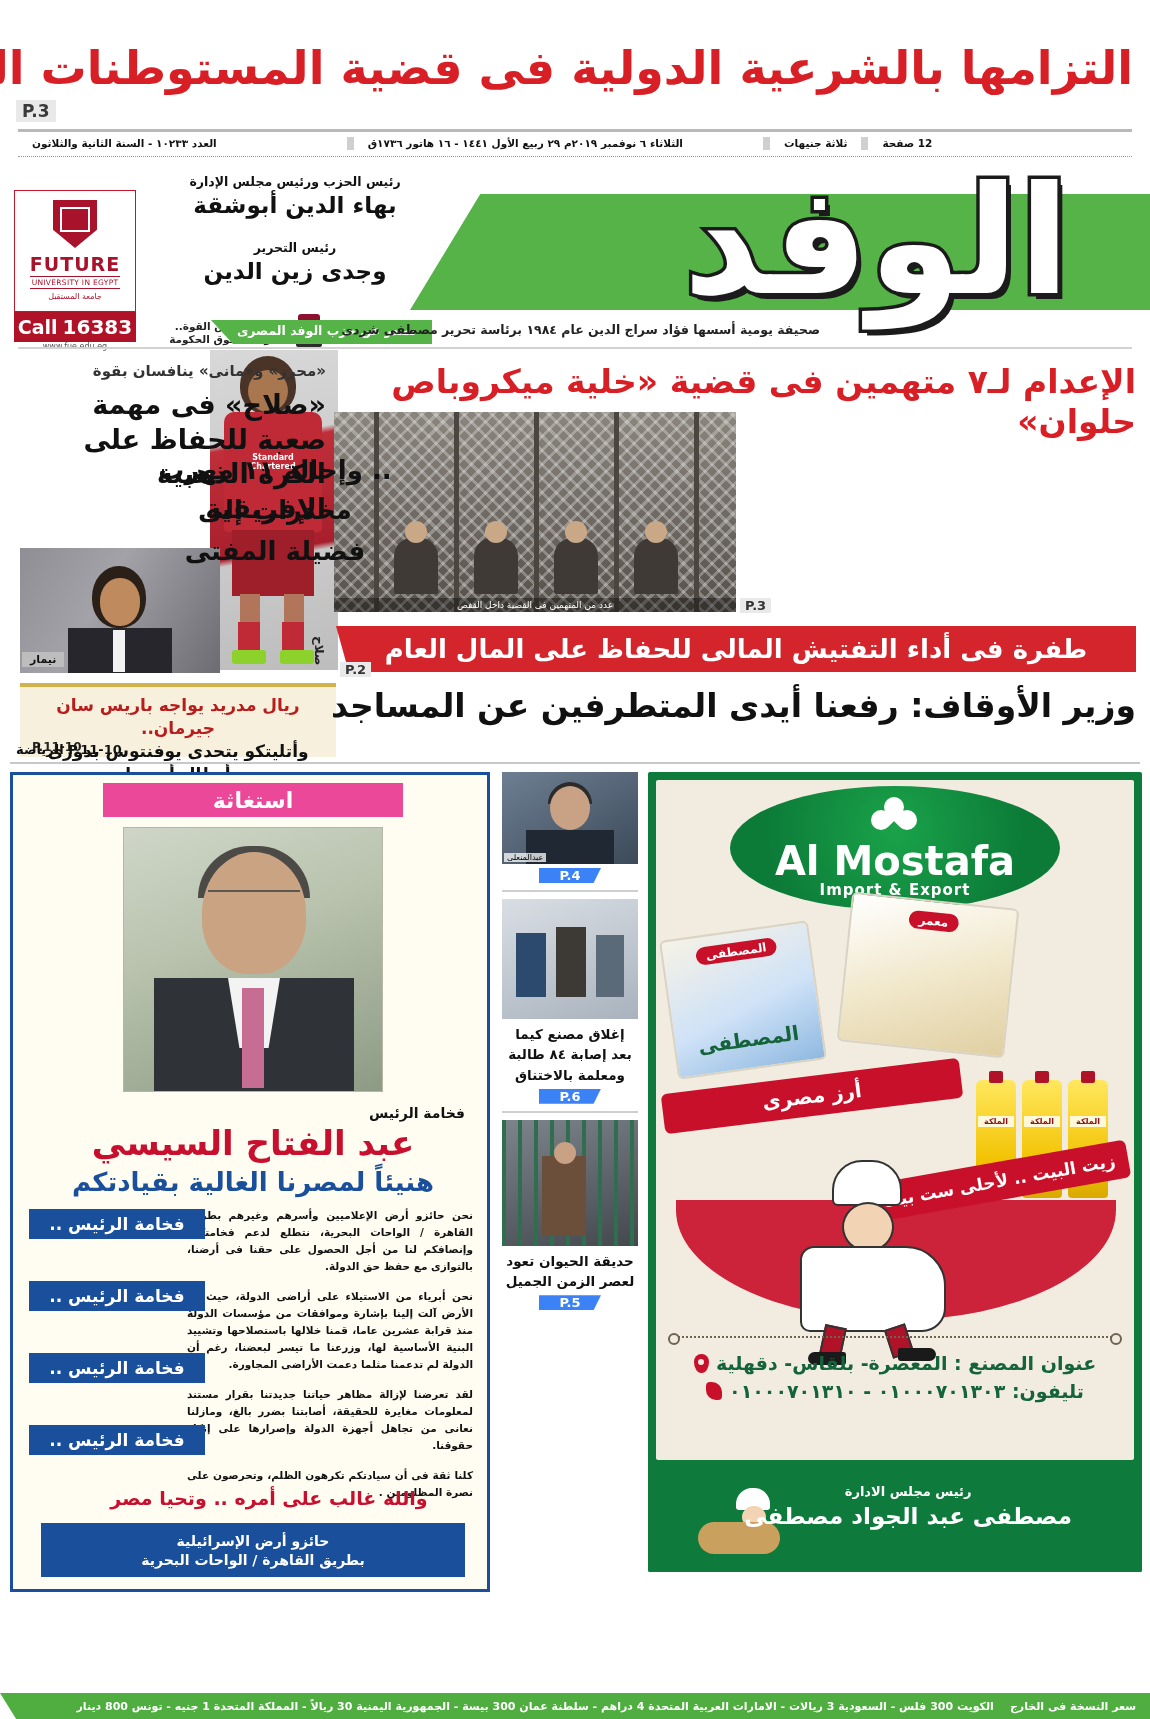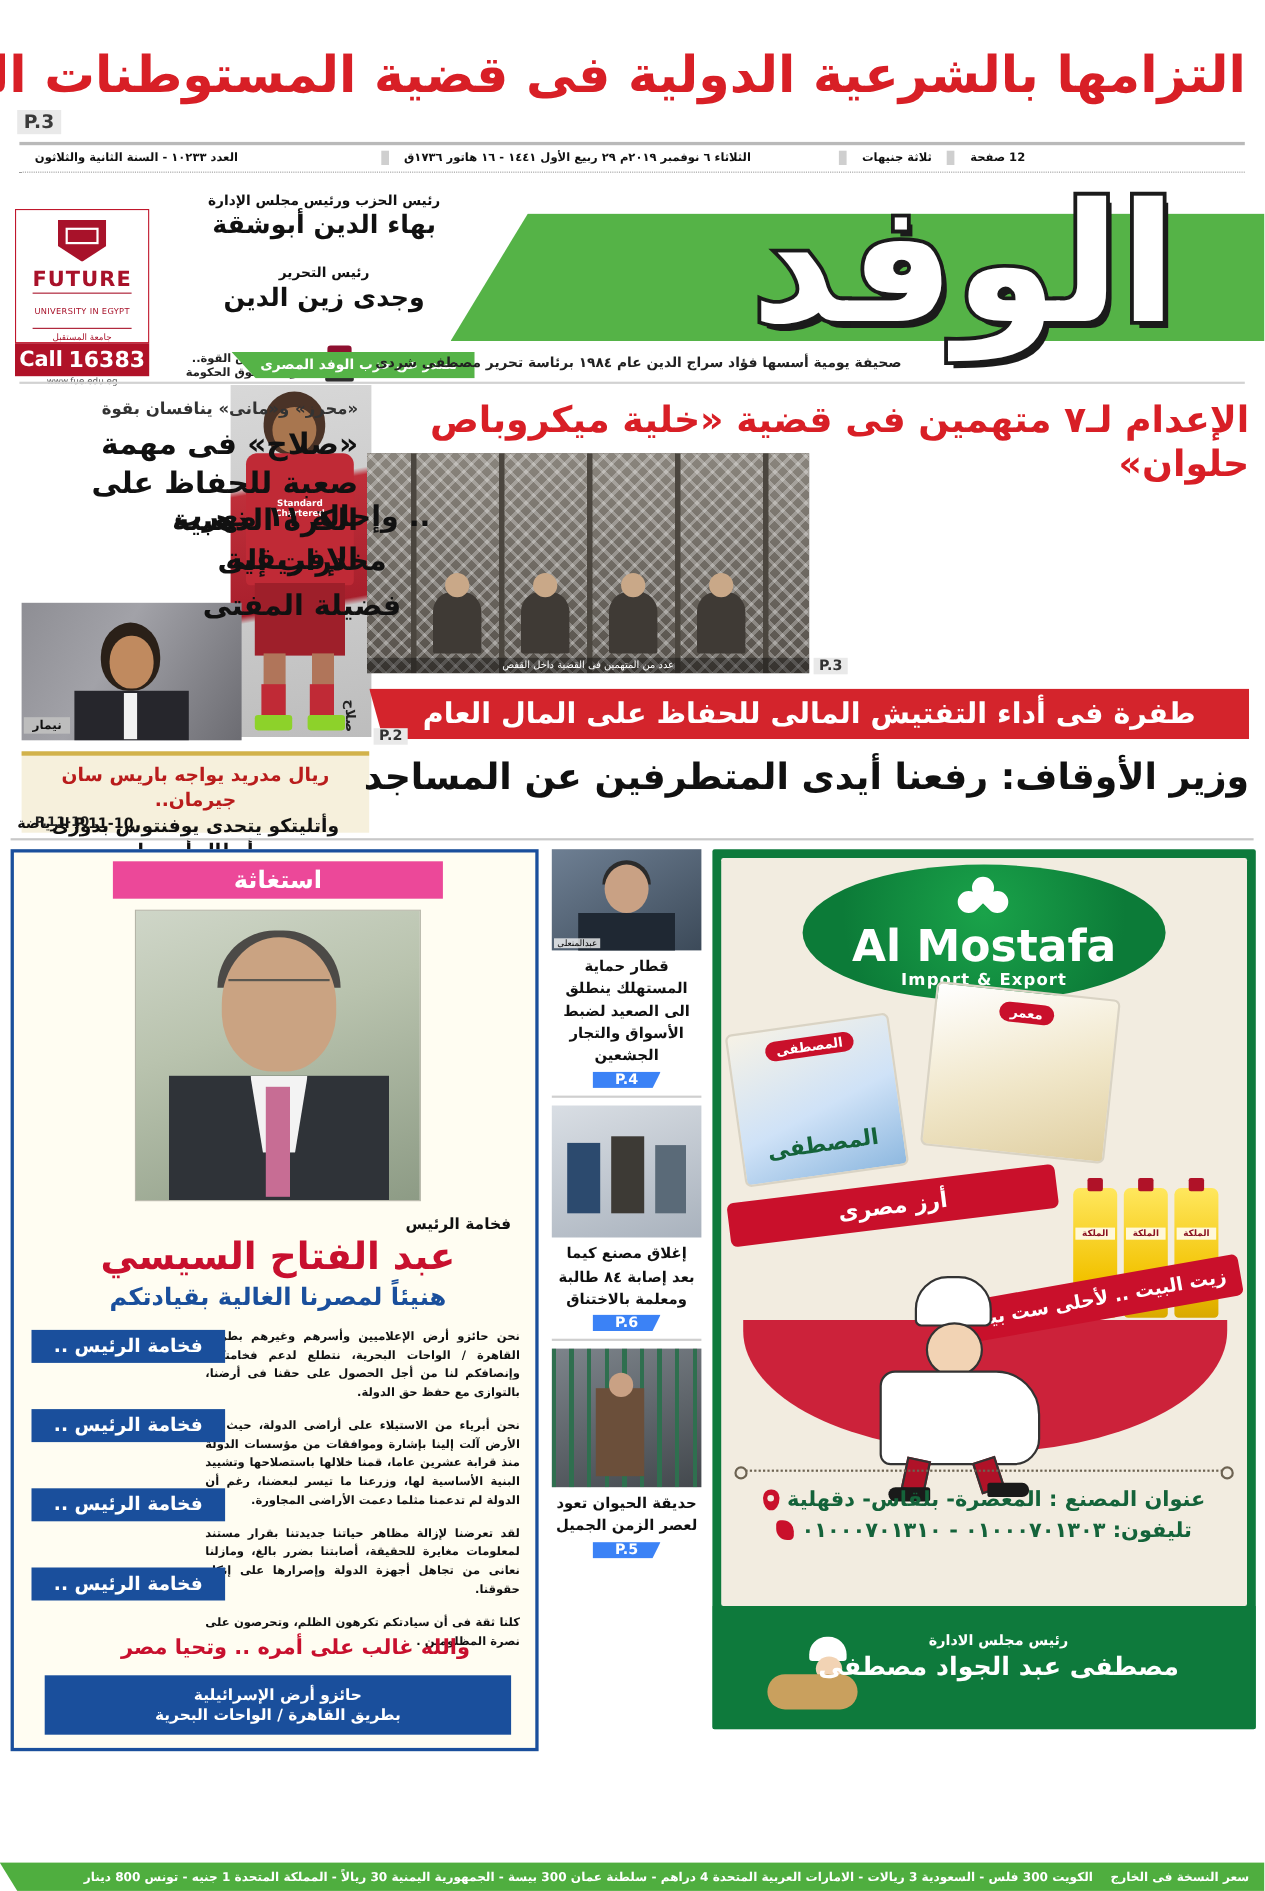--- a/index.html
+++ b/index.html
@@ -77,21 +77,21 @@
     width: 44px; height: 48px; margin-top: 9px;
     background: #a8122a;
     clip-path: polygon(0 0, 100% 0, 100% 62%, 50% 100%, 0 62%);
     position: relative;
   }
   .fue-shield::after {
     content:""; position:absolute; left:7px; top:7px; right:7px; bottom:16px;
     border:2px solid #fff;
   }
   .fue-name { color:#a8122a; font-weight:900; font-size:19px; letter-spacing:1px; margin-top:5px; }
-  .fue-sub { color:#a8122a; font-size:7.5px; letter-spacing:.3px; border-top:1px solid #a8122a; border-bottom:1px solid #a8122a; padding:11px 2px; margin-top:1px; }
+  .fue-sub { color:#a8122a; font-size:7.5px; letter-spacing:.3px; border-top:1px solid #a8122a; border-bottom:1px solid #a8122a; padding:1px 2px; margin-top:1px; }
   .fue-ar { color:#a8122a; font-size:8px; margin-top:3px; letter-spacing:3px; }
   .fue-call {
     position: absolute; left: 14px; top: 152px; width: 122px; height: 30px;
     background: #b01228; color: #fff; display: flex; align-items: center;
     justify-content: center; gap: 5px; direction: ltr;
   }
   .fue-call .c1 { font-size: 19px; font-weight: 700; }
   .fue-call .c2 { font-size: 20px; font-weight: 900; }
   .fue-url {
     position: absolute; left: 14px; top: 182px; width: 122px;
@@ -264,21 +264,21 @@
   .sisi-photo .stie { position:absolute; left:118px; top:160px; width:22px; height:100px; background:#c76d94; }
   .sisi-title-sm {
     position:absolute; right: 22px; top: 330px; font-size: 14px; font-weight:800; color:#111; direction: rtl;
   }
   .sisi-name {
     position:absolute; left: 0; top: 348px; width: 480px; text-align: center;
     font-size: 34px; font-weight: 900; color: #c8102e; direction: rtl;
   }
   .sisi-greet {
     position:absolute; left: 0; top: 392px; width: 480px; text-align: center;
-    font-size: 22px; font-weight: 900; color: #1a4f9c; direction: rtl;
+    font-size: 26px; font-weight: 900; color: #1a4f9c; direction: rtl;
   }
   .sisi-body { position:absolute; right: 14px; top: 432px; width: 286px; direction: rtl; }
   .sisi-body p {
     font-size: 10.5px; line-height: 1.62; color: #111; text-align: justify;
     margin-bottom: 13px; font-weight: 600;
   }
   .sig-col { position:absolute; left: 16px; top: 434px; width: 176px; }
   .sig-chip {
     width: 176px; height: 30px; background: #1a4f9c; color: #fff;
     display:flex; align-items:center; justify-content:center;
@@ -591,21 +591,20 @@
     </div>
 
     <div class="mid-col">
 
       <div class="mc-photo photo-a">
         <div class="pa-hair"></div>
           <div class="pa-head"></div>
           <div class="pa-suit"></div>
         <div class="mc-cap">عبدالمنعلى</div>
       </div>
-      <div class="mc-head">قطار حماية المستهلك ينطلق الى الصعيد لضبط الأسواق والتجار الجشعين</div>
       <div class="mc-pg">P.4</div>
       <div class="mc-rule"></div>
 
       <div class="mc-photo photo-b">
         <div class="f1"></div>
           <div class="f2"></div>
           <div class="f3"></div>
       </div>
       <div class="mc-head">إغلاق مصنع كيما بعد إصابة ٨٤ طالبة ومعلمة بالاختناق</div>
       <div class="mc-pg">P.6</div>

